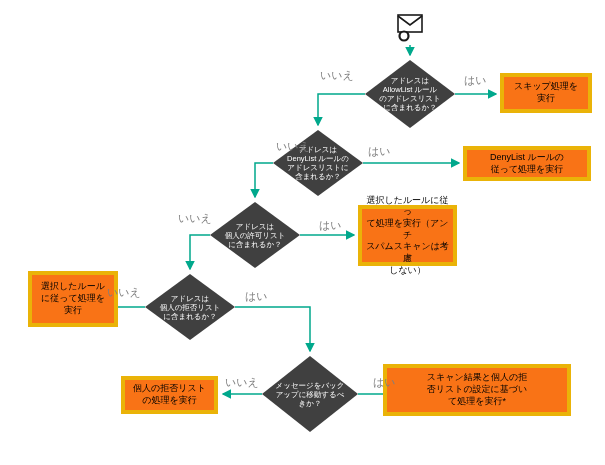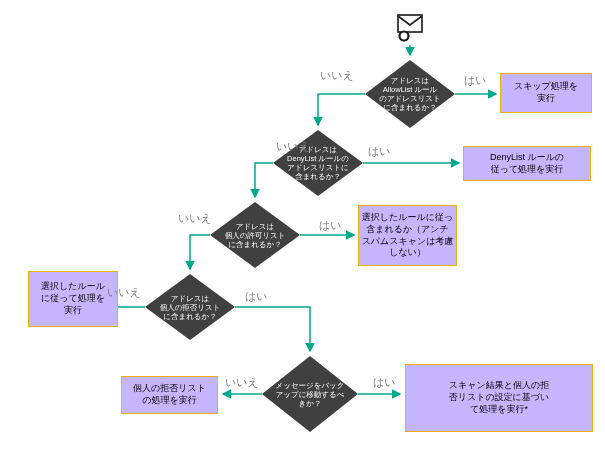--- a/index.html
+++ b/index.html
@@ -7,21 +7,21 @@
   .canvas { position:relative; width:605px; height:465px; background:#ffffff; overflow:hidden; }
   .edges { position:absolute; left:0; top:0; }
   .diamond {
     position:absolute; background:#404040;
     clip-path:polygon(50% 0,100% 50%,50% 100%,0 50%);
     display:flex; align-items:center; justify-content:center;
     text-align:center; color:#ffffff; font-size:7.5px; line-height:1.2;
     white-space:pre-line;
   }
   .box {
-    position:absolute; background:#c4b5fd; border:1px solid #eab308;
+    position:absolute; background:#f97316; border:4px solid #eab308;
     display:flex; align-items:center; justify-content:center;
     text-align:center; color:#000000; font-size:9px; line-height:1.3;
     white-space:pre-line; padding:2px;
   }
   .edge-label { position:absolute; color:#7f7f7f; font-size:11px; }
   .mail { position:absolute; left:395px; top:11px; width:30px; height:34px; }
 </style>
 </head>
 <body>
 
@@ -78,32 +78,32 @@
 アップに移動するべ
 きか？</div>
 
   <div class="box" style="left:500px; top:73px; width:92px; height:40px;">スキップ処理を
 実行</div>
 
   <div class="box" style="left:463px; top:146px; width:128px; height:35px;">DenyList ルールの
 従って処理を実行</div>
 
   <div class="box" style="left:358px; top:205px; width:99px; height:61px;">選択したルールに従っ
-含まれるか（アンチ
+て処理を実行（アンチ
 スパムスキャンは考慮
 しない）</div>
 
   <div class="box" style="left:28px; top:271px; width:90px; height:56px;">選択したルール
 に従って処理を
 実行</div>
 
   <div class="box" style="left:121px; top:376px; width:97px; height:38px;">個人の拒否リスト
 の処理を実行</div>
 
-  <div class="box" style="left:405px; top:364px; width:188px; height:68px;">スキャン結果と個人の拒
+  <div class="box" style="left:383px; top:364px; width:188px; height:52px;">スキャン結果と個人の拒
 否リストの設定に基づい
 て処理を実行*</div>
 
   <span class="edge-label" style="left:320px; top:68px;">いいえ</span>
   <span class="edge-label" style="left:464px; top:73px;">はい</span>
   <span class="edge-label" style="left:276px; top:139px;">いいえ</span>
   <span class="edge-label" style="left:368px; top:144px;">はい</span>
   <span class="edge-label" style="left:178px; top:211px;">いいえ</span>
   <span class="edge-label" style="left:319px; top:218px;">はい</span>
   <span class="edge-label" style="left:107px; top:285px;">いいえ</span>

